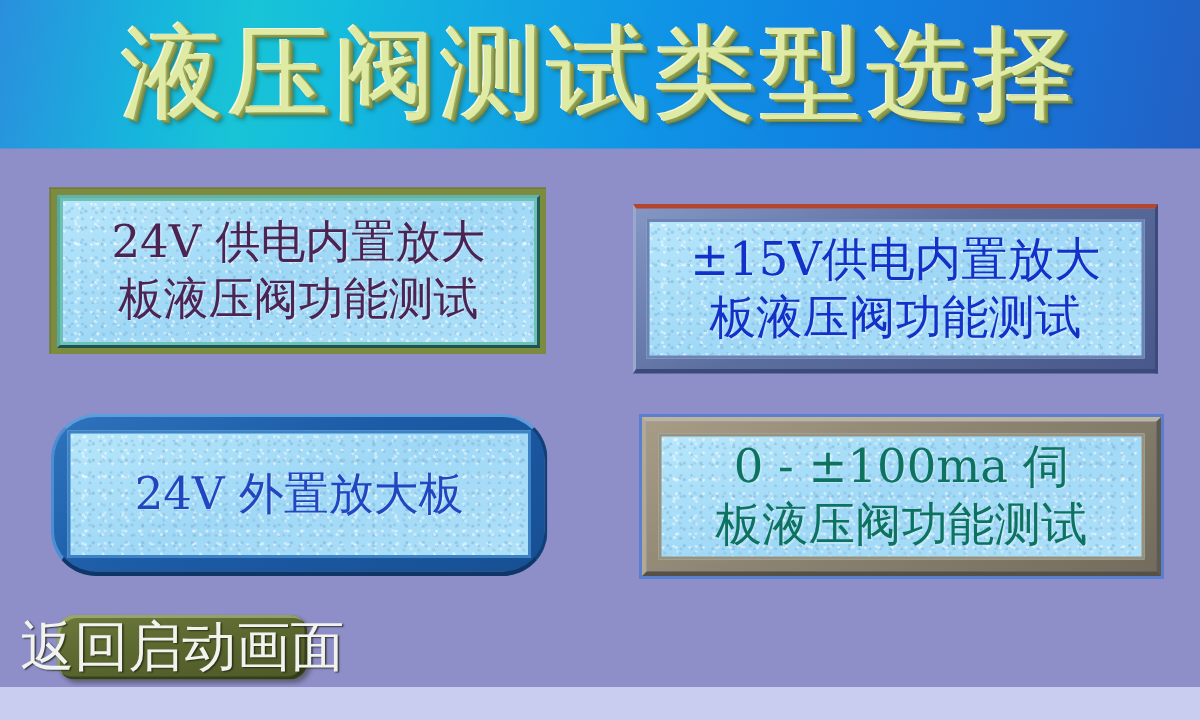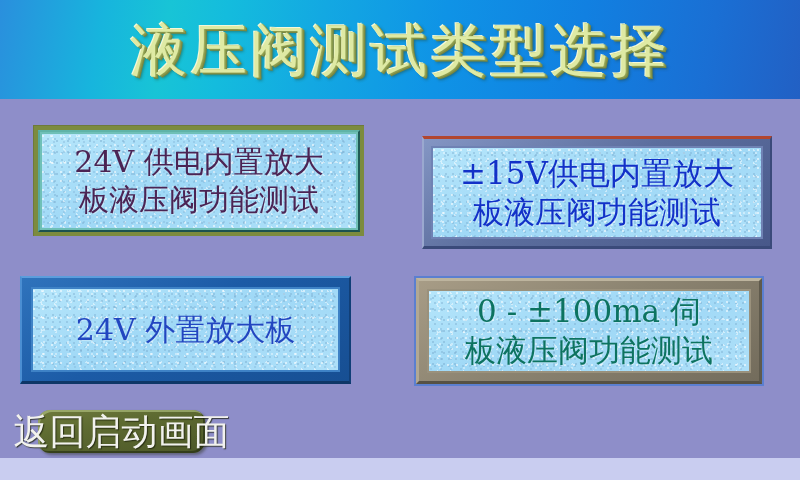--- a/index.html
+++ b/index.html
@@ -50,21 +50,21 @@
         #2260c4 100%);
     overflow: hidden;
   }
 
   #header-title {
     position: absolute;
     left: 0; top: 6px;
     width: 800px;
     text-align: center;
     font-family: "DejaVu Serif", "Liberation Serif", serif;
-    font-size: 57px;
+    font-size: 68px;
     line-height: 88px;
     letter-spacing: 3px;
     font-weight: normal;
     color: #dfeaa4;
     text-shadow:
        1px  0px 0 #9fae5e,
        2px  1px 0 #8b9a4d,
        3px  2px 0 #79873f,
       -1px -1px 0 #f4f8d8,
        4px  3px 3px rgba(40,60,20,0.45);
@@ -144,39 +144,40 @@
   #btn-15v-builtin .opt-inner { border: 2px solid #6f82b4; }
   #btn-15v-builtin .opt-line {
     color: #1231c8;
     font-size: 31px;
     line-height: 39px;
     text-shadow: 1px 1px 0 rgba(255,255,255,0.3);
   }
 
   
   #btn-24v-external {
-    left: 20px; top: 276px; width: 331px; height: 108px;
+    left: 34px; top: 276px; width: 331px; height: 108px;
     background: linear-gradient(150deg, #2f73bc 0%, #1c5ba6 45%, #174f93 100%);
     padding: 9px;
     border-top: 2px solid #5c9ddc;
     border-left: 2px solid #4b8ed2;
     border-right: 2px solid #113f77;
     border-bottom: 3px solid #0e3667;
+    border-radius: 30px;
   }
   #btn-24v-external .opt-inner { border: 2px solid #3e82c6; }
   #btn-24v-external .opt-line {
     color: #2246c0;
     font-size: 30px;
     line-height: 38px;
     text-shadow: 1px 1px 0 rgba(255,255,255,0.3);
   }
 
   
   #btn-servo-100ma {
-    left: 414px; top: 276px; width: 350px; height: 110px;
+    left: 426px; top: 276px; width: 350px; height: 110px;
     background: #5b7fd0;
     padding: 2px;
   }
   #btn-servo-100ma .frame {
     width: 100%; height: 100%;
     background: linear-gradient(150deg, #a79c86 0%, #8c8471 45%, #736c5c 100%);
     padding: 8px;
     border-top: 3px solid #bdb49e;
     border-left: 3px solid #b2a893;
     border-right: 3px solid #5f5a4c;

